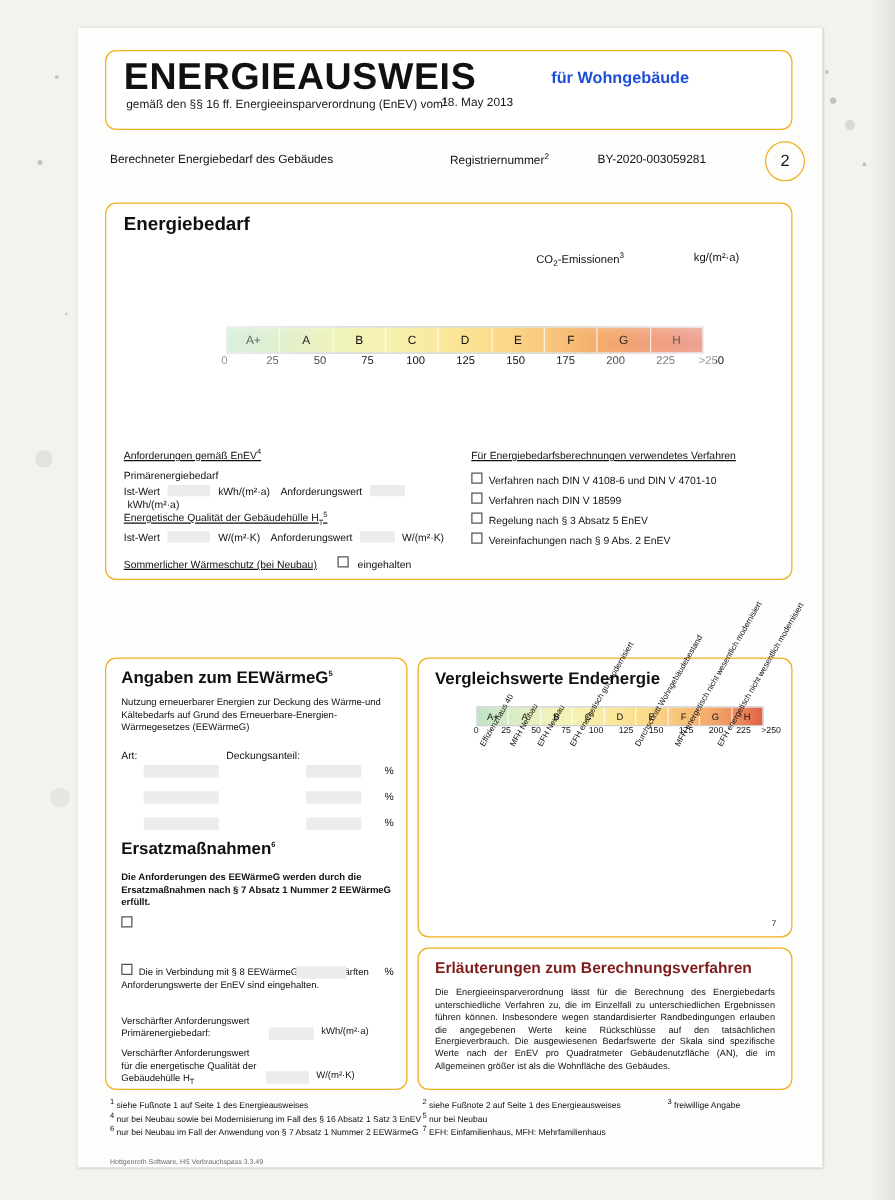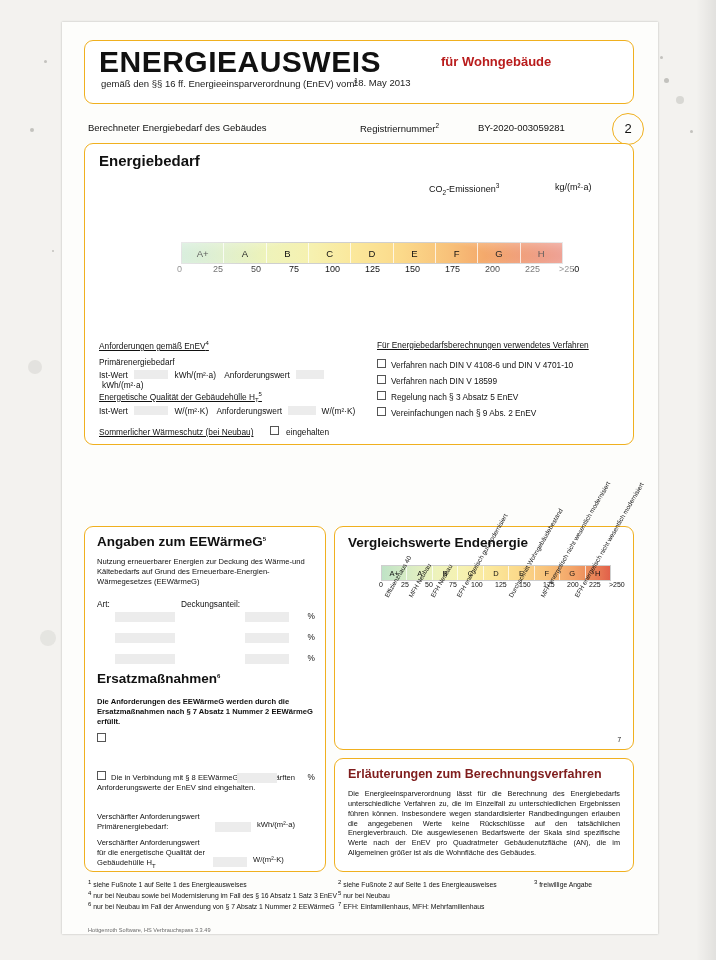--- a/index.html
+++ b/index.html
@@ -24,41 +24,41 @@
     position:absolute;border:1.4px solid #f0b01f;border-radius:9px;background:#fff;
   }
   
   #hdr{left:22px;top:18px;width:548px;height:62px;}
   .title{
     position:absolute;left:14px;top:4px;
     font-size:30px;font-weight:bold;letter-spacing:.5px;color:#111;
     font-family:"Liberation Sans", sans-serif;
   }
   .title-sub{
-    position:absolute;left:356px;top:13px;font-size:13px;font-weight:bold;color:#b91c1c;
+    position:absolute;left:356px;top:13px;font-size:13px;font-weight:bold;color:#1d4ed8;
   }
   .title-line2{
     position:absolute;left:16px;top:36px;font-size:9.5px;color:#1b1b1b;
   }
   .title-line2 .sup{font-size:6.5px;vertical-align:super;}
   .date{
     position:absolute;left:268px;top:36px;font-size:9.5px;color:#1b1b1b;
   }
   
   .regrow{position:absolute;left:26px;top:96px;width:548px;height:26px;}
   .reg-label{position:absolute;left:0;top:4px;font-size:9.5px;color:#111;}
   .reg-nr{position:absolute;left:272px;top:4px;font-size:9.5px;color:#111;}
   .reg-nr .sup{font-size:6.5px;vertical-align:super;}
   .reg-val{position:absolute;left:390px;top:4px;font-size:9.5px;color:#111;}
   .pagecirc{
     position:absolute;left:524px;top:-5px;width:30px;height:30px;border:1.4px solid #f0b01f;
     border-radius:50%;text-align:center;line-height:30px;font-size:13px;color:#111;
   }
   
-  #p-bedarf{left:22px;top:121px;width:548px;height:300px;}
+  #p-bedarf{left:22px;top:140px;width:548px;height:300px;}
   .panel-h{position:absolute;left:14px;top:8px;font-size:15px;font-weight:bold;color:#111;}
   .co2{position:absolute;left:344px;top:38px;font-size:9px;color:#111;}
   .co2 .sub{font-size:6.5px;vertical-align:sub;}
   .co2 .sup{font-size:6.5px;vertical-align:super;}
   .co2unit{position:absolute;left:470px;top:38px;font-size:9px;color:#111;}
   
   .scale{position:absolute;left:96px;top:98px;width:380px;height:20px;border:1px solid #cfcfcf;
     background:linear-gradient(to right,#bfe3c6 0%,#d9ecc4 10%,#eef3bb 22%,#f6f1b0 34%,#fbe79a 46%,#fbd98a 58%,#f8c27a 70%,#f3a368 82%,#ea7f58 92%,#e2604a 100%);
     display:flex;}
   .scale .seg{flex:1;display:flex;align-items:center;justify-content:center;

